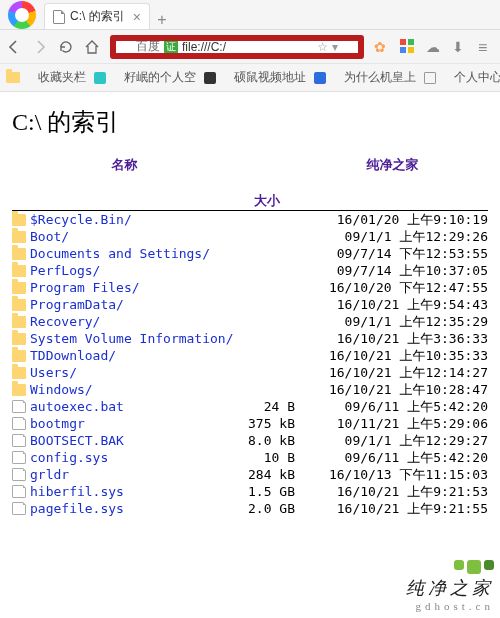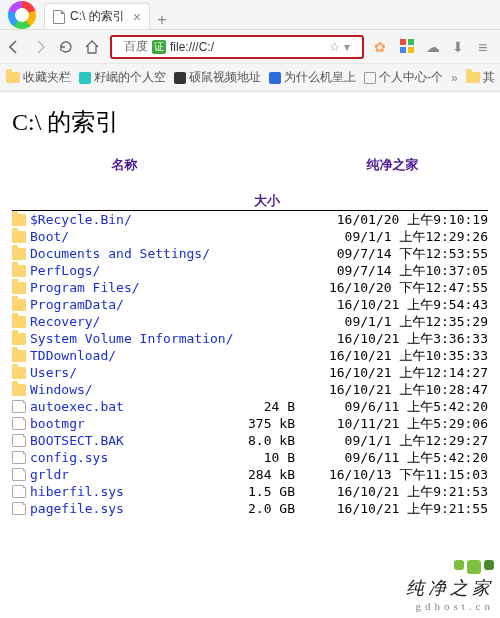--- a/index.html
+++ b/index.html
@@ -13,37 +13,37 @@
   .tab .fav { width: 12px; height: 14px; border: 1px solid #888; border-radius: 1px; margin-right: 5px; position: relative; }
   .tab .fav::after { content: ""; position: absolute; right: -1px; top: -1px; border-top: 4px solid #f5f5f5; border-left: 4px solid #888; }
   .tab .title { white-space: nowrap; overflow: hidden; text-overflow: ellipsis; flex: 1; color: #333; }
   .tab .close { margin-left: 8px; color: #888; font-size: 14px; line-height: 1; cursor: pointer; }
   .newtab { width: 24px; text-align: center; color: #888; font-size: 16px; cursor: pointer; }
   
   
   .toolbar { height: 34px; background: #f5f5f5; display: flex; align-items: center; padding: 0 6px; gap: 10px; border-bottom: 1px solid #e5e5e5; }
   .nav-btn { width: 16px; height: 16px; color: #666; cursor: pointer; }
   .nav-btn svg { width: 16px; height: 16px; display: block; }
-  .addr { flex: 1; display: flex; align-items: center; height: 24px; background: #fff; border: 2px solid #b91c1c; border-radius: 3px; padding: 0 12px; font-size: 12px; gap: 4px; overflow: hidden; }
+  .addr { flex: 1; display: flex; align-items: center; height: 24px; background: #fff; border: 6px solid #b91c1c; border-radius: 3px; padding: 0 20px; font-size: 12px; gap: 4px; overflow: hidden; }
   .addr .baidu { color: #666; }
   .addr .cert { background: #3ba93b; color: #fff; padding: 0 2px; border-radius: 2px; font-size: 10px; }
   .addr .url-text { color: #333; }
   .addr .star { margin-left: auto; color: #999; }
   .addr .dd { color: #999; }
   .ext-icon { width: 16px; height: 16px; cursor: pointer; }
   .paw { color: #ff9e4f; font-size: 14px; }
   .grid4 { display: grid; grid-template-columns: 6px 6px; grid-template-rows: 6px 6px; gap: 2px; }
   .grid4 span:nth-child(1){background:#e74c3c;} .grid4 span:nth-child(2){background:#3cba54;} .grid4 span:nth-child(3){background:#4885ed;} .grid4 span:nth-child(4){background:#f4c20d;}
   .cloud { color: #888; font-size: 14px; }
   .dl { color: #888; font-size: 14px; position: relative; }
   .menu3 { color: #888; font-size: 16px; }
   
   
   .bookmark-bar { height: 28px; background: #f5f5f5; display: flex; align-items: center; padding: 0 6px; gap: 8px; border-bottom: 1px solid #e0e0e0; font-size: 12px; overflow: hidden; white-space: nowrap; }
-  .bm { display: flex; align-items: center; gap: 3px; color: #555; cursor: pointer; }
+  .bm { display: flex; align-items: center; gap: 18px; color: #555; cursor: pointer; }
   .bm-folder { width: 14px; height: 11px; background: #fdd673; border-radius: 1px; position: relative; }
   .bm-folder::before { content:""; position: absolute; top:-3px; left:0; width:6px; height:3px; background:#fdd673; border-radius:1px 1px 0 0; }
   .bm-fav { width: 12px; height: 12px; }
   .bm-fav.cyan { background: #2ec5c5; border-radius: 2px; }
   .bm-fav.dark { background: #333; border-radius: 2px; }
   .bm-fav.blue { background: #2d6cdf; border-radius: 2px; }
   .bm-fav.page { border: 1px solid #999; border-radius: 1px; }
   .bm-chevron { margin-left: auto; color: #888; }
   
   

